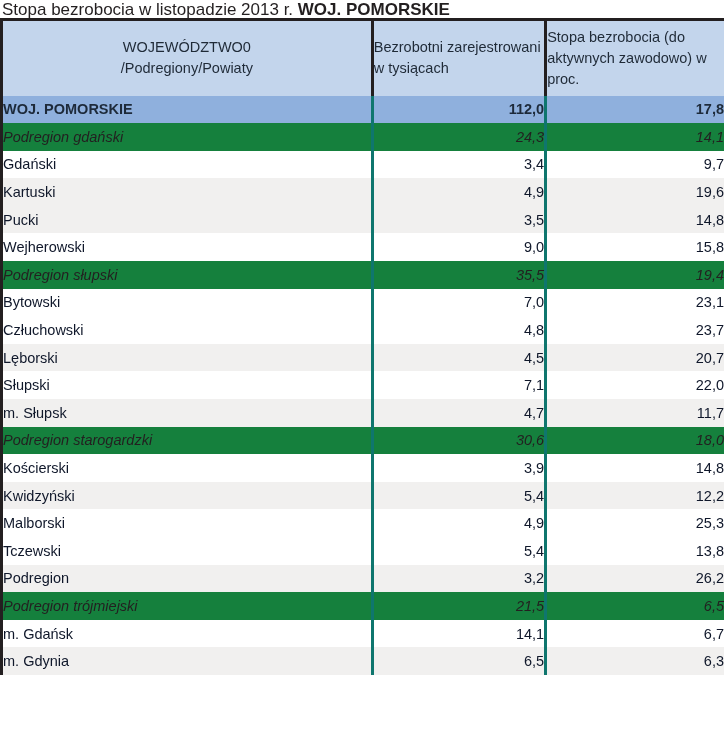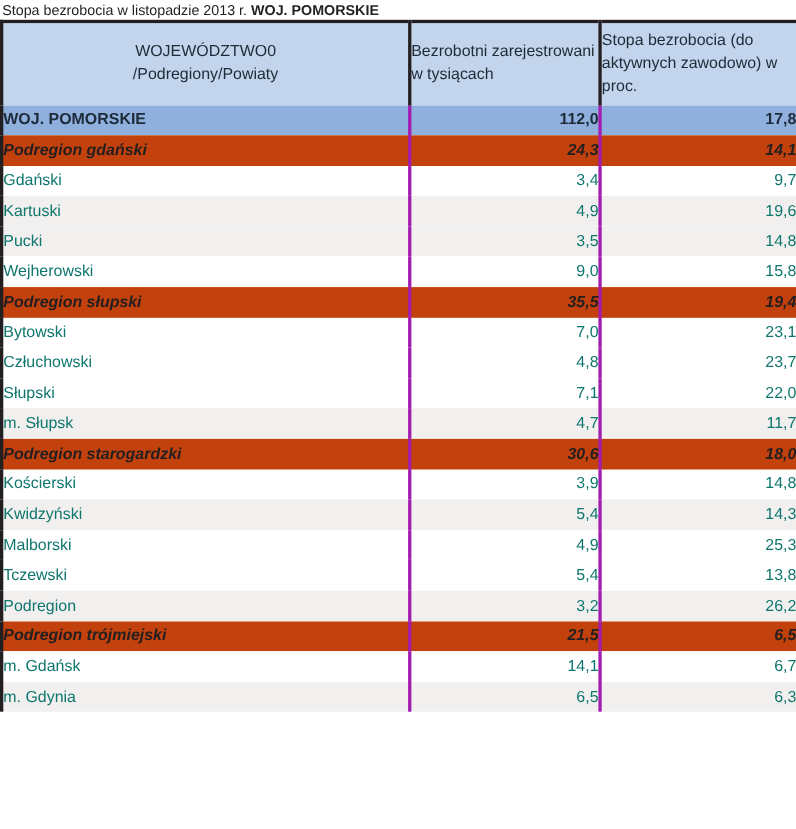--- a/index.html
+++ b/index.html
@@ -9,21 +9,21 @@
   }
   body {
     width: 724px;
     height: 754px;
     overflow: hidden;
     font-family: "Liberation Sans", sans-serif;
     color: #231f20;
   }
 
   #page-title {
-    font-size: 13px;
+    font-size: 17px;
     line-height: 18px;
     padding: 1px 0 0 2px;
     height: 17px;
     white-space: nowrap;
     color: #231f20;
   }
   #page-title .title-bold {
     font-weight: bold;
   }
 
@@ -69,38 +69,38 @@
 
   td.cell-name {
     text-align: left;
     padding-left: 14px;
     font-size: 14.5px;
   }
   td.cell-num {
     text-align: right;
     padding-right: 11px;
     font-size: 14.5px;
-    border-left: 3px solid #a21caf;
+    border-left: 3px solid #0f766e;
   }
 
   
   tr.row-voivodeship td {
     background: #8fb0dd;
     color: #1d2a3a;
     font-weight: bold;
   }
   tr.row-subregion td {
-    background: #c2410c;
+    background: #15803d;
     color: #231f20;
-    font-weight: bold;
+    font-weight: normal;
     font-style: italic;
   }
   tr.row-county-odd td  { background: #ffffff; }
   tr.row-county-even td { background: #f1f0ef; }
-  tr.row-county-odd td, tr.row-county-even td { color: #0f766e; }
+  tr.row-county-odd td, tr.row-county-even td { color: #0f172a; }
 </style>
 </head>
 <body>
 
 <div id="page-title">
   <span>Stopa bezrobocia w listopadzie 2013 r. </span><span class="title-bold">WOJ. POMORSKIE</span>
 </div>
 
 <table id="unemployment-table">
   <colgroup>
@@ -157,20 +157,25 @@
       <tr class="row-county-odd">
         <td class="cell-name">Bytowski</td>
         <td class="cell-num">7,0</td>
         <td class="cell-num">23,1</td>
       </tr>
       <tr class="row-county-odd">
         <td class="cell-name">Człuchowski</td>
         <td class="cell-num">4,8</td>
         <td class="cell-num">23,7</td>
       </tr>
+      <tr class="row-county-even">
+        <td class="cell-name">Lęborski</td>
+        <td class="cell-num">4,5</td>
+        <td class="cell-num">20,7</td>
+      </tr>
       <tr class="row-county-odd">
         <td class="cell-name">Słupski</td>
         <td class="cell-num">7,1</td>
         <td class="cell-num">22,0</td>
       </tr>
       <tr class="row-county-even">
         <td class="cell-name">m. Słupsk</td>
         <td class="cell-num">4,7</td>
         <td class="cell-num">11,7</td>
       </tr>
@@ -180,21 +185,21 @@
         <td class="cell-num">18,0</td>
       </tr>
       <tr class="row-county-odd">
         <td class="cell-name">Kościerski</td>
         <td class="cell-num">3,9</td>
         <td class="cell-num">14,8</td>
       </tr>
       <tr class="row-county-even">
         <td class="cell-name">Kwidzyński</td>
         <td class="cell-num">5,4</td>
-        <td class="cell-num">14,3</td>
+        <td class="cell-num">12,2</td>
       </tr>
       <tr class="row-county-odd">
         <td class="cell-name">Malborski</td>
         <td class="cell-num">4,9</td>
         <td class="cell-num">25,3</td>
       </tr>
       <tr class="row-county-odd">
         <td class="cell-name">Tczewski</td>
         <td class="cell-num">5,4</td>
         <td class="cell-num">13,8</td>

